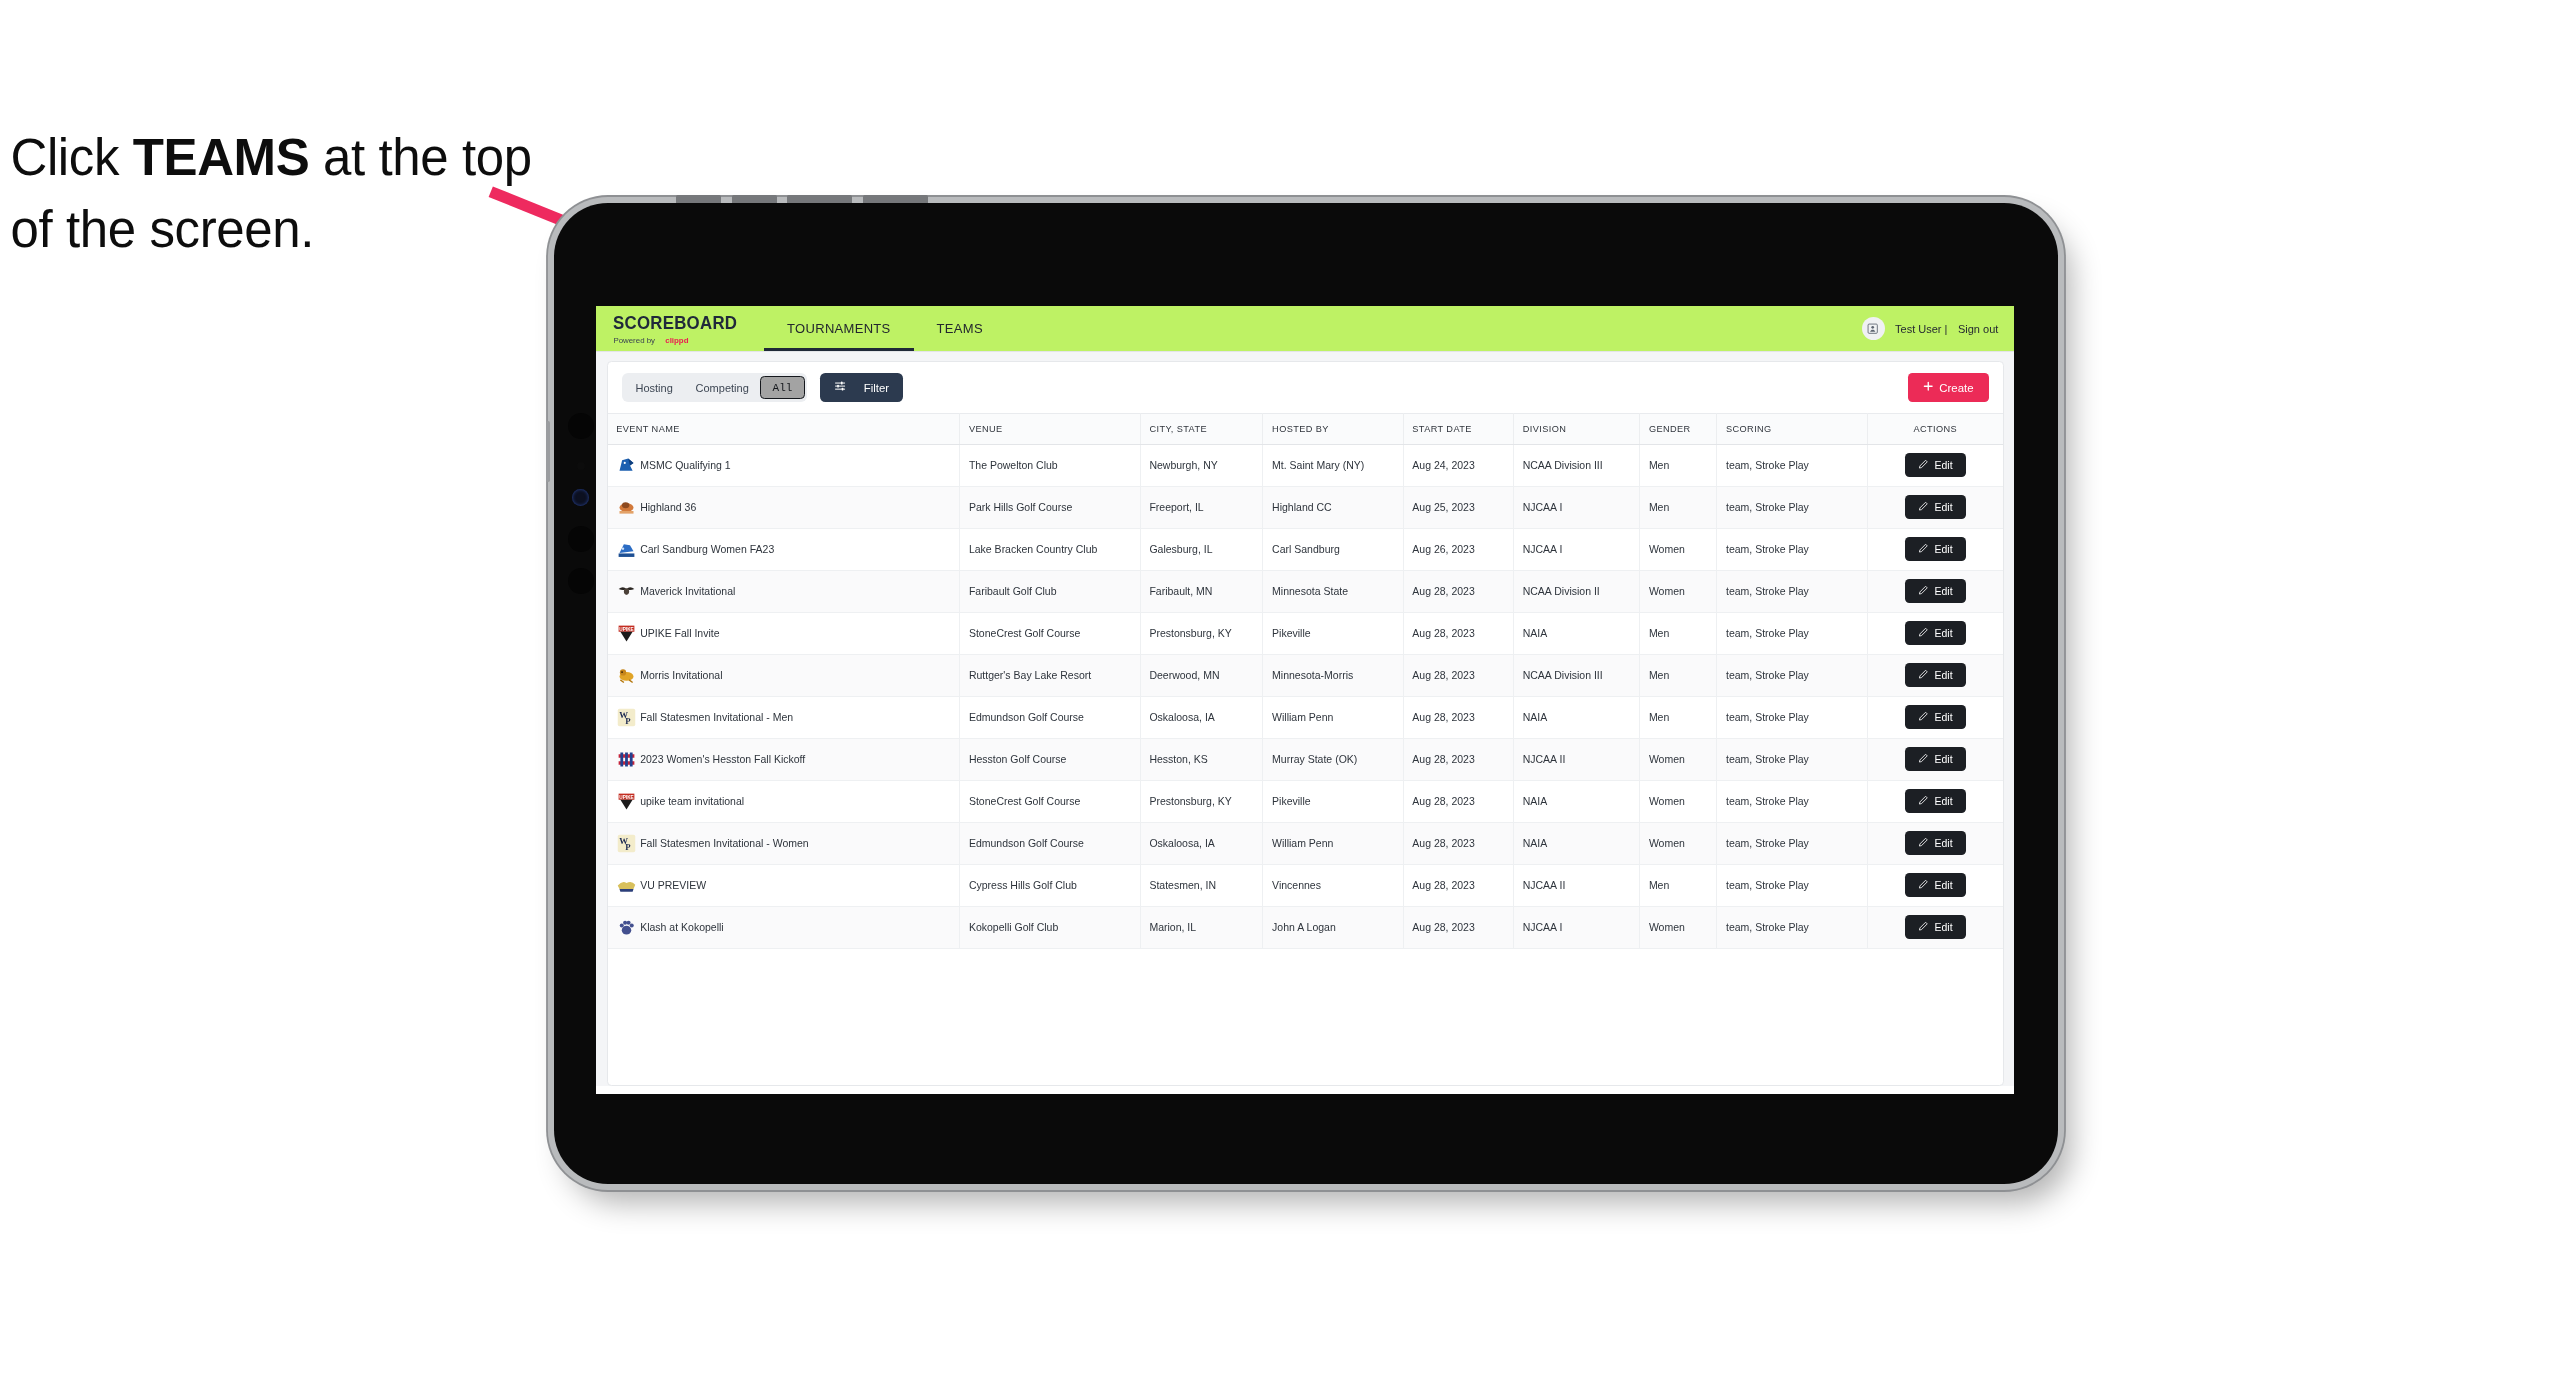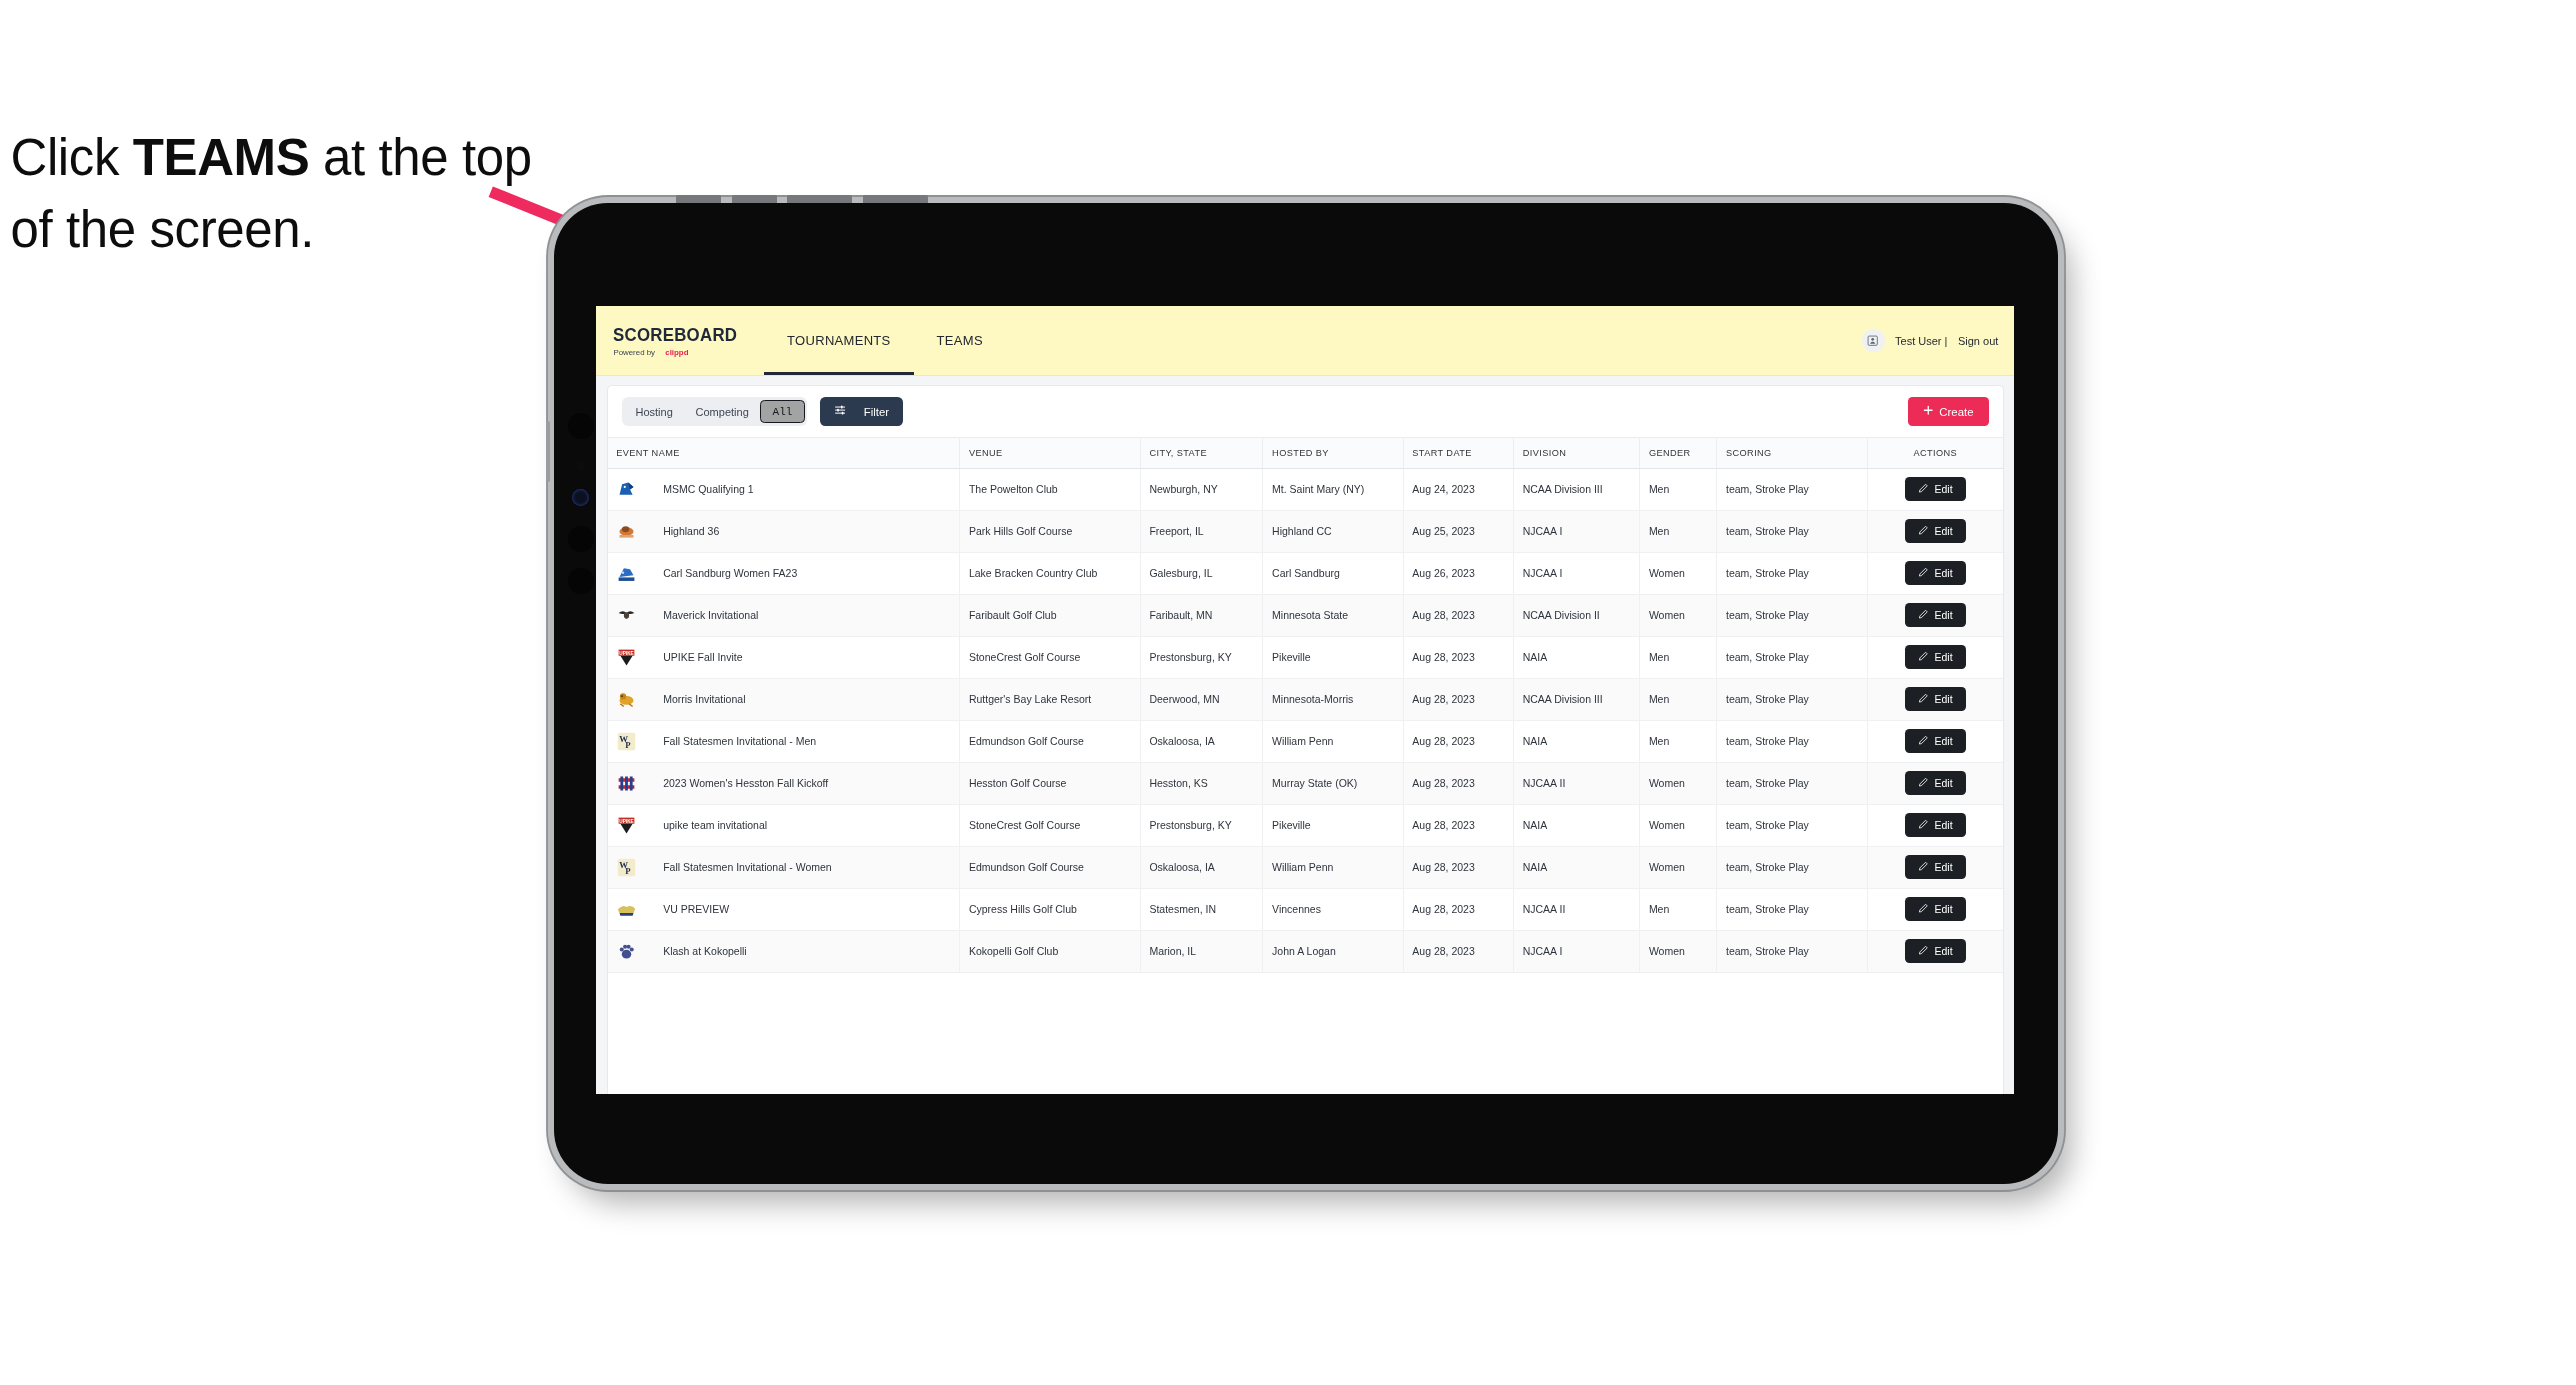--- a/index.html
+++ b/index.html
@@ -109,22 +109,22 @@
     top: 103px;
     width: 1418px;
     height: 788px;
     background: #ffffff;
     overflow: hidden;
   }
 
   
   #app-header {
     position: relative;
-    height: 70px;
-    background: #fef9c3;
+    height: 46px;
+    background: #bef264;
     border-bottom: 1.3px solid #e3e5e8;
     display: flex;
     align-items: stretch;
     padding-left: 12.2px;
   }
   #logo-block {
     display: flex;
     flex-direction: column;
     justify-content: center;
     padding: 0 15.7px 0 5.2px;
@@ -303,21 +303,21 @@
     padding: 8.7px;
     height: 42px;
     white-space: nowrap;
     overflow: hidden;
     text-overflow: ellipsis;
   }
   tbody td:last-child { border-right: none; text-align: center; padding: 5.2px; }
   tbody tr:nth-child(even) { background: #fafafb; }
   tbody tr:nth-child(odd)  { background: #ffffff; }
 
-  .name-cell { display: flex; align-items: center; gap: 26px; }
+  .name-cell { display: flex; align-items: center; gap: 3px; }
   .team-logo {
     width: 21px; height: 21px;
     flex: 0 0 21px;
     border-radius: 2.6px;
     display: block;
   }
 
   .edit-btn {
     display: inline-flex;
     align-items: center;

